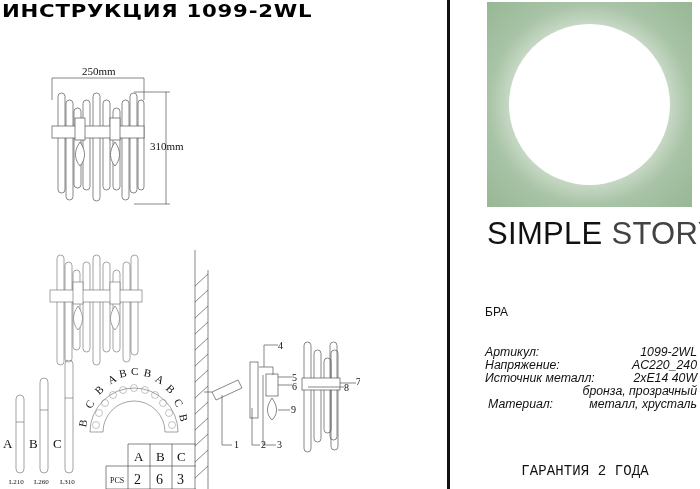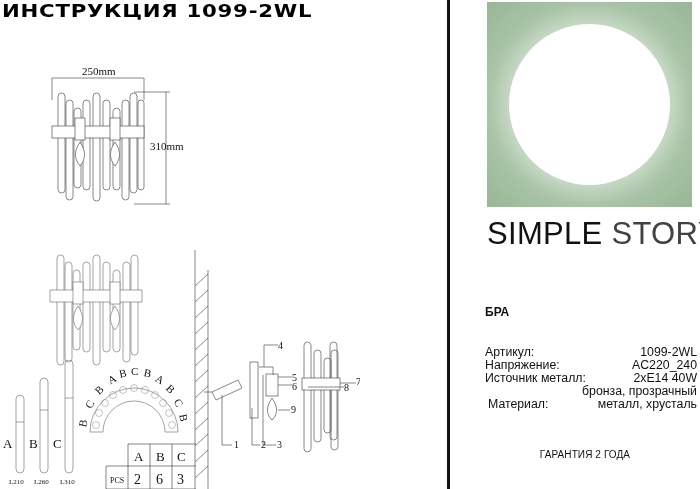--- a/index.html
+++ b/index.html
@@ -5,26 +5,26 @@
   html, body { margin:0; padding:0; background:#fff; }
   body { width:700px; height:489px; position:relative; overflow:hidden; font-family:"Liberation Sans", sans-serif; color:#111; }
   .abs { position:absolute; }
   .title { left:2px; top:1px; font-family:"DejaVu Sans", sans-serif; font-weight:bold; font-size:17px; letter-spacing:0.6px; transform:scaleX(1.25); transform-origin:left top; color:#000; }
   .divider { left:447px; top:0; width:3px; height:489px; background:#111; }
   .photo { left:487px; top:2px; width:205px; height:205px; background: radial-gradient(circle at 50% 50%, #ffffff 0%, #ffffff 38%, #d9e6d8 46%, #a8c3a6 70%, #97b795 100%); }
   .photo .globe { position:absolute; left:22px; top:22px; width:161px; height:161px; border-radius:50%; background:#fff; }
   .brand { left:487px; top:216px; font-size:31px; letter-spacing:0.3px; color:#111; white-space:nowrap; }
   .brand .b1 { font-weight:normal;margin-top:16px; }
   .brand .b2 { font-weight:normal; color:#222; opacity:0.85; }
-  .type { left:485px; top:305px; font-weight:bold; font-size:12px; }
+  .type { left:485px; top:305px; font-weight:normal; font-size:12px; }
   .specs { left:485px; top:346px; width:212px; font-size:12.3px; line-height:13.1px; }
-  .row { display:flex; justify-content:space-between; white-space:nowrap; }
+  .row { display:flex; justify-content:space-between; white-space:nowrap;font-style:italic; }
   .row.right { justify-content:flex-end; }
   .row.mat { padding-left:3px; }
-  .footer { left:470px; top:450px; width:230px; text-align:center; font-size:10px; line-height:10px; letter-spacing:0.1px; }
+  .footer { left:470px; top:466px; width:230px; text-align:center; font-size:14px; line-height:10px; letter-spacing:0.1px;font-family:Liberation Mono, monospace; }
   svg { position:absolute; }
   .draw text { font-family:"Liberation Serif", serif; fill:#111; }
 </style>
 </head>
 <body>
 
 <div class="abs title">ИНСТРУКЦИЯ 1099-2WL</div>
 
 <svg class="draw" style="left:30px;top:60px" width="170" height="150" viewBox="0 0 170 150">
   <g stroke="#555" stroke-width="0.7" fill="none">

